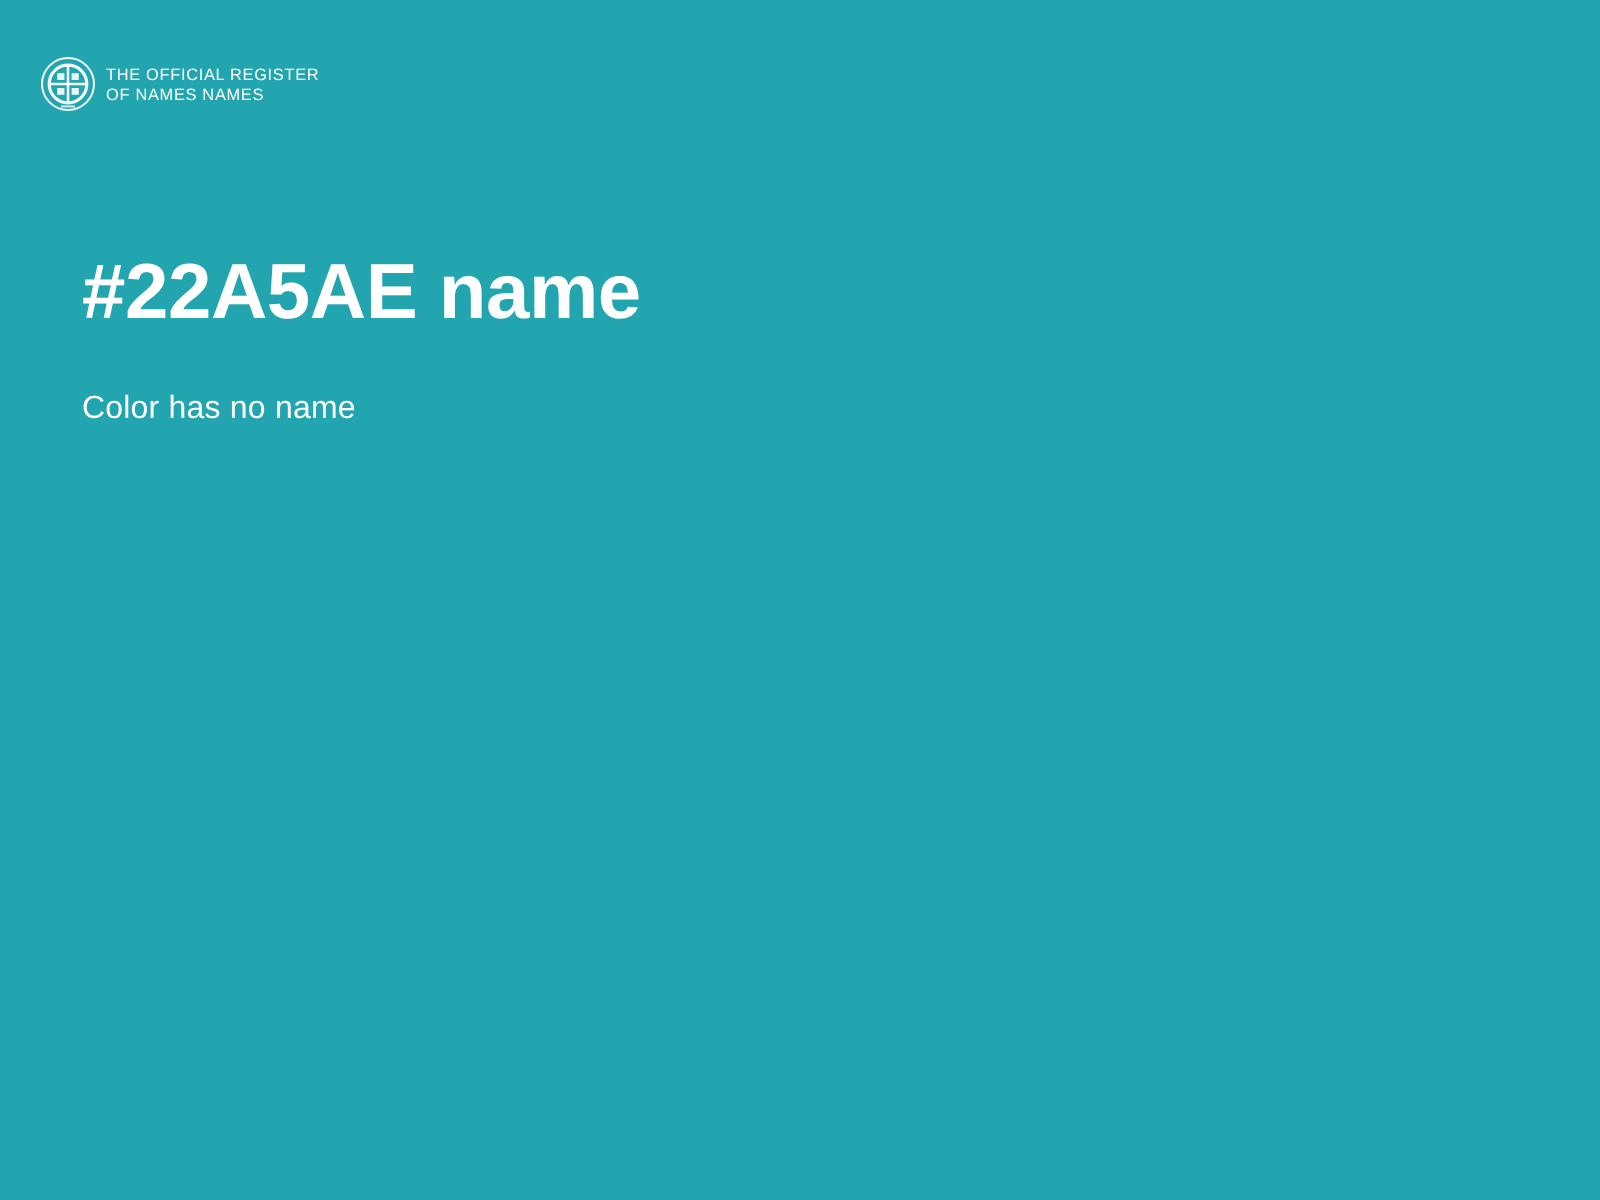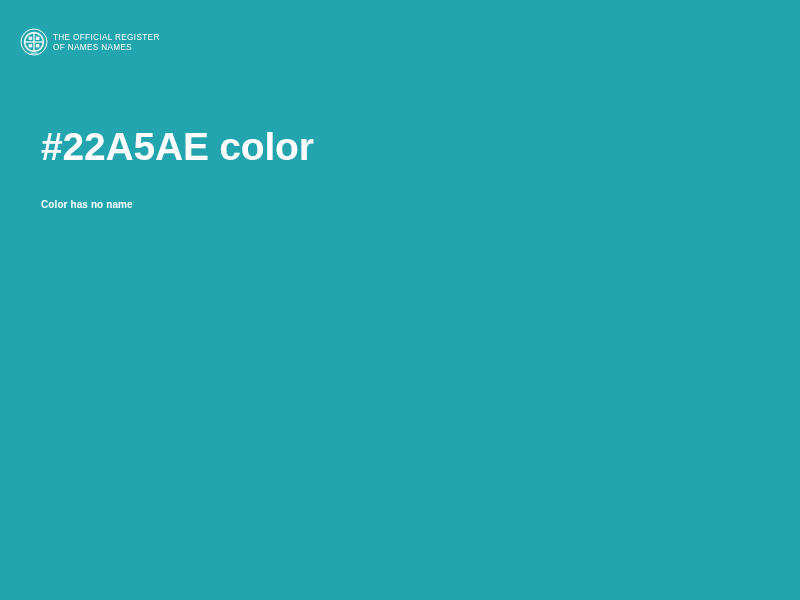--- a/index.html
+++ b/index.html
@@ -75,23 +75,23 @@
     font-weight: bold;
     color: #ffffff;
     letter-spacing: -0.2px;
     white-space: nowrap;
     font-family: "Liberation Sans", sans-serif;
   }
 
   .color-subtitle {
     margin: 0;
     padding-top: 28px;
-    font-size: 10px;
+    font-size: 16px;
     line-height: 14px;
-    font-weight: bold;
+    font-weight: normal;
     color: #ffffff;
     letter-spacing: 0.1px;
     white-space: nowrap;
     font-family: "Liberation Sans", sans-serif;
   }
 </style>
 </head>
 <body style="background: rgb(34, 165, 174);">
 
 <div class="page" style="background: rgb(34, 165, 174);">
@@ -115,17 +115,17 @@
         <line x1="10.5" y1="25.2" x2="17.5" y2="25.2" stroke="#ffffff" stroke-width="1" opacity="0.8"></line>
       </svg>
     </span>
     <span class="brand-text">
       <span class="brand-line">THE OFFICIAL REGISTER</span>
       <span class="brand-line">OF NAMES NAMES</span>
     </span>
   </a>
 
   <div class="content">
-    <h1 class="color-title">#22A5AE color</h1>
+    <h1 class="color-title">#22A5AE name</h1>
     <p class="color-subtitle">Color has no name</p>
   </div>
 
 </div>
 
 </body></html>

